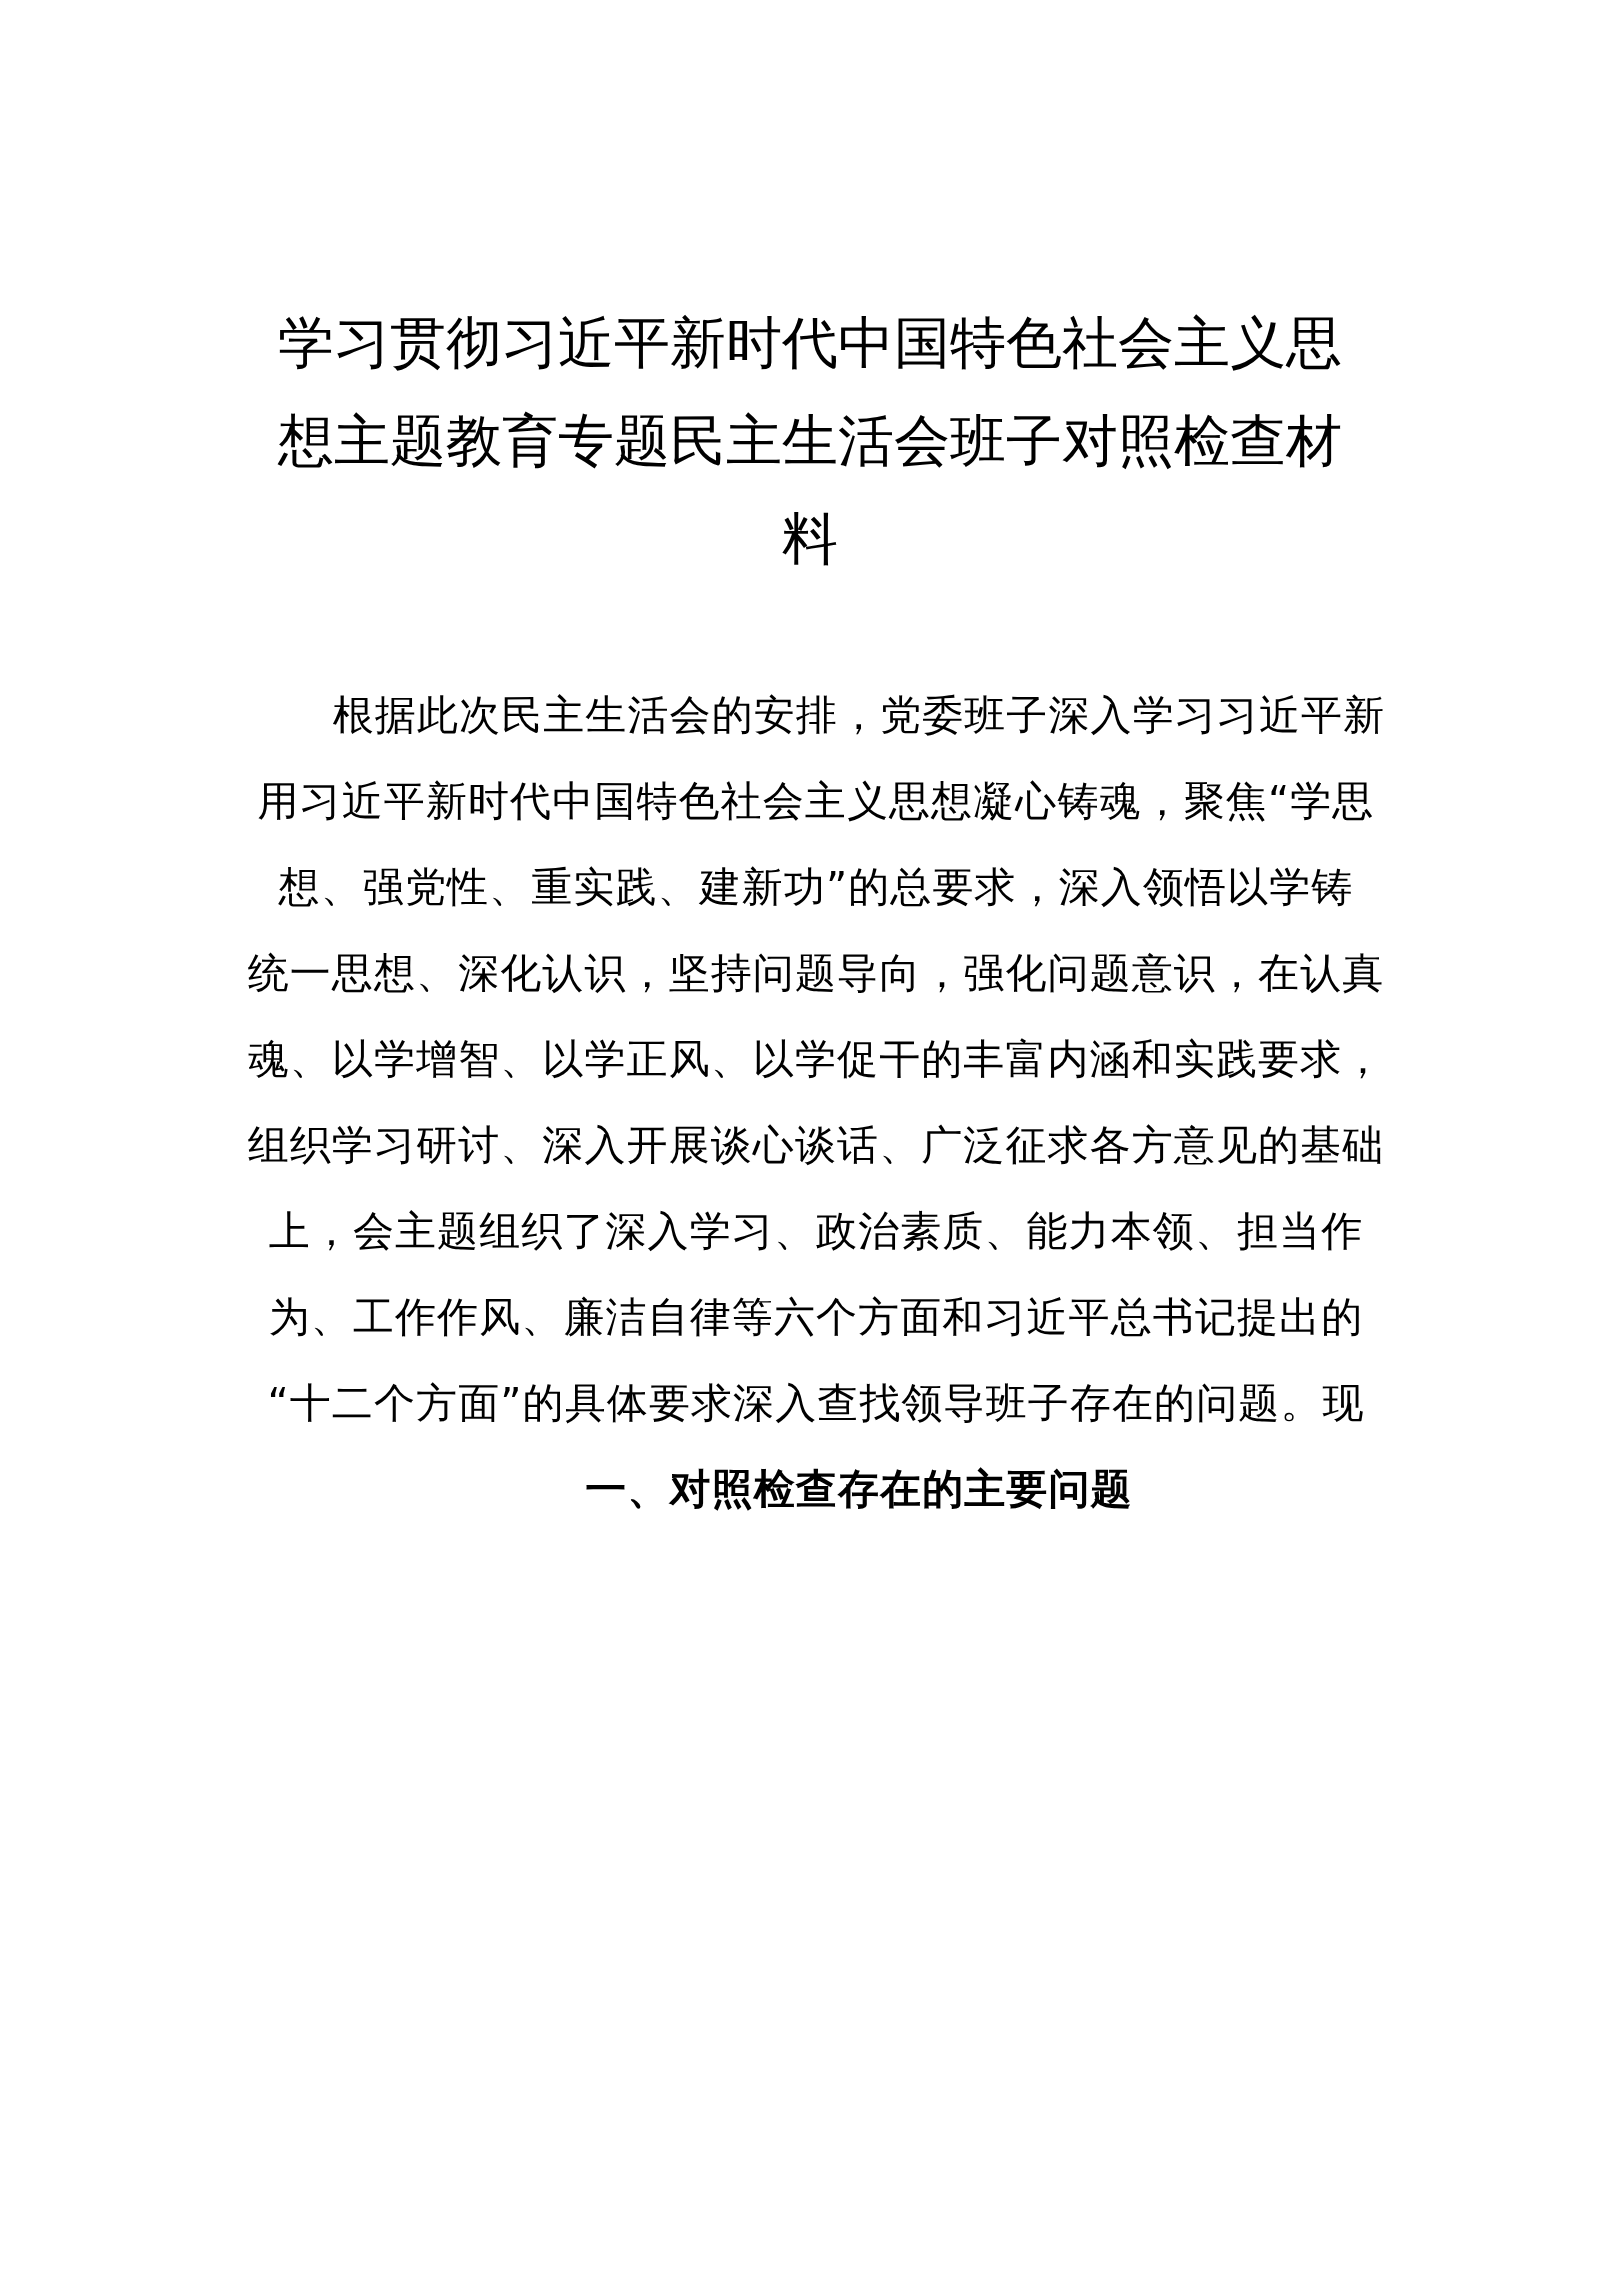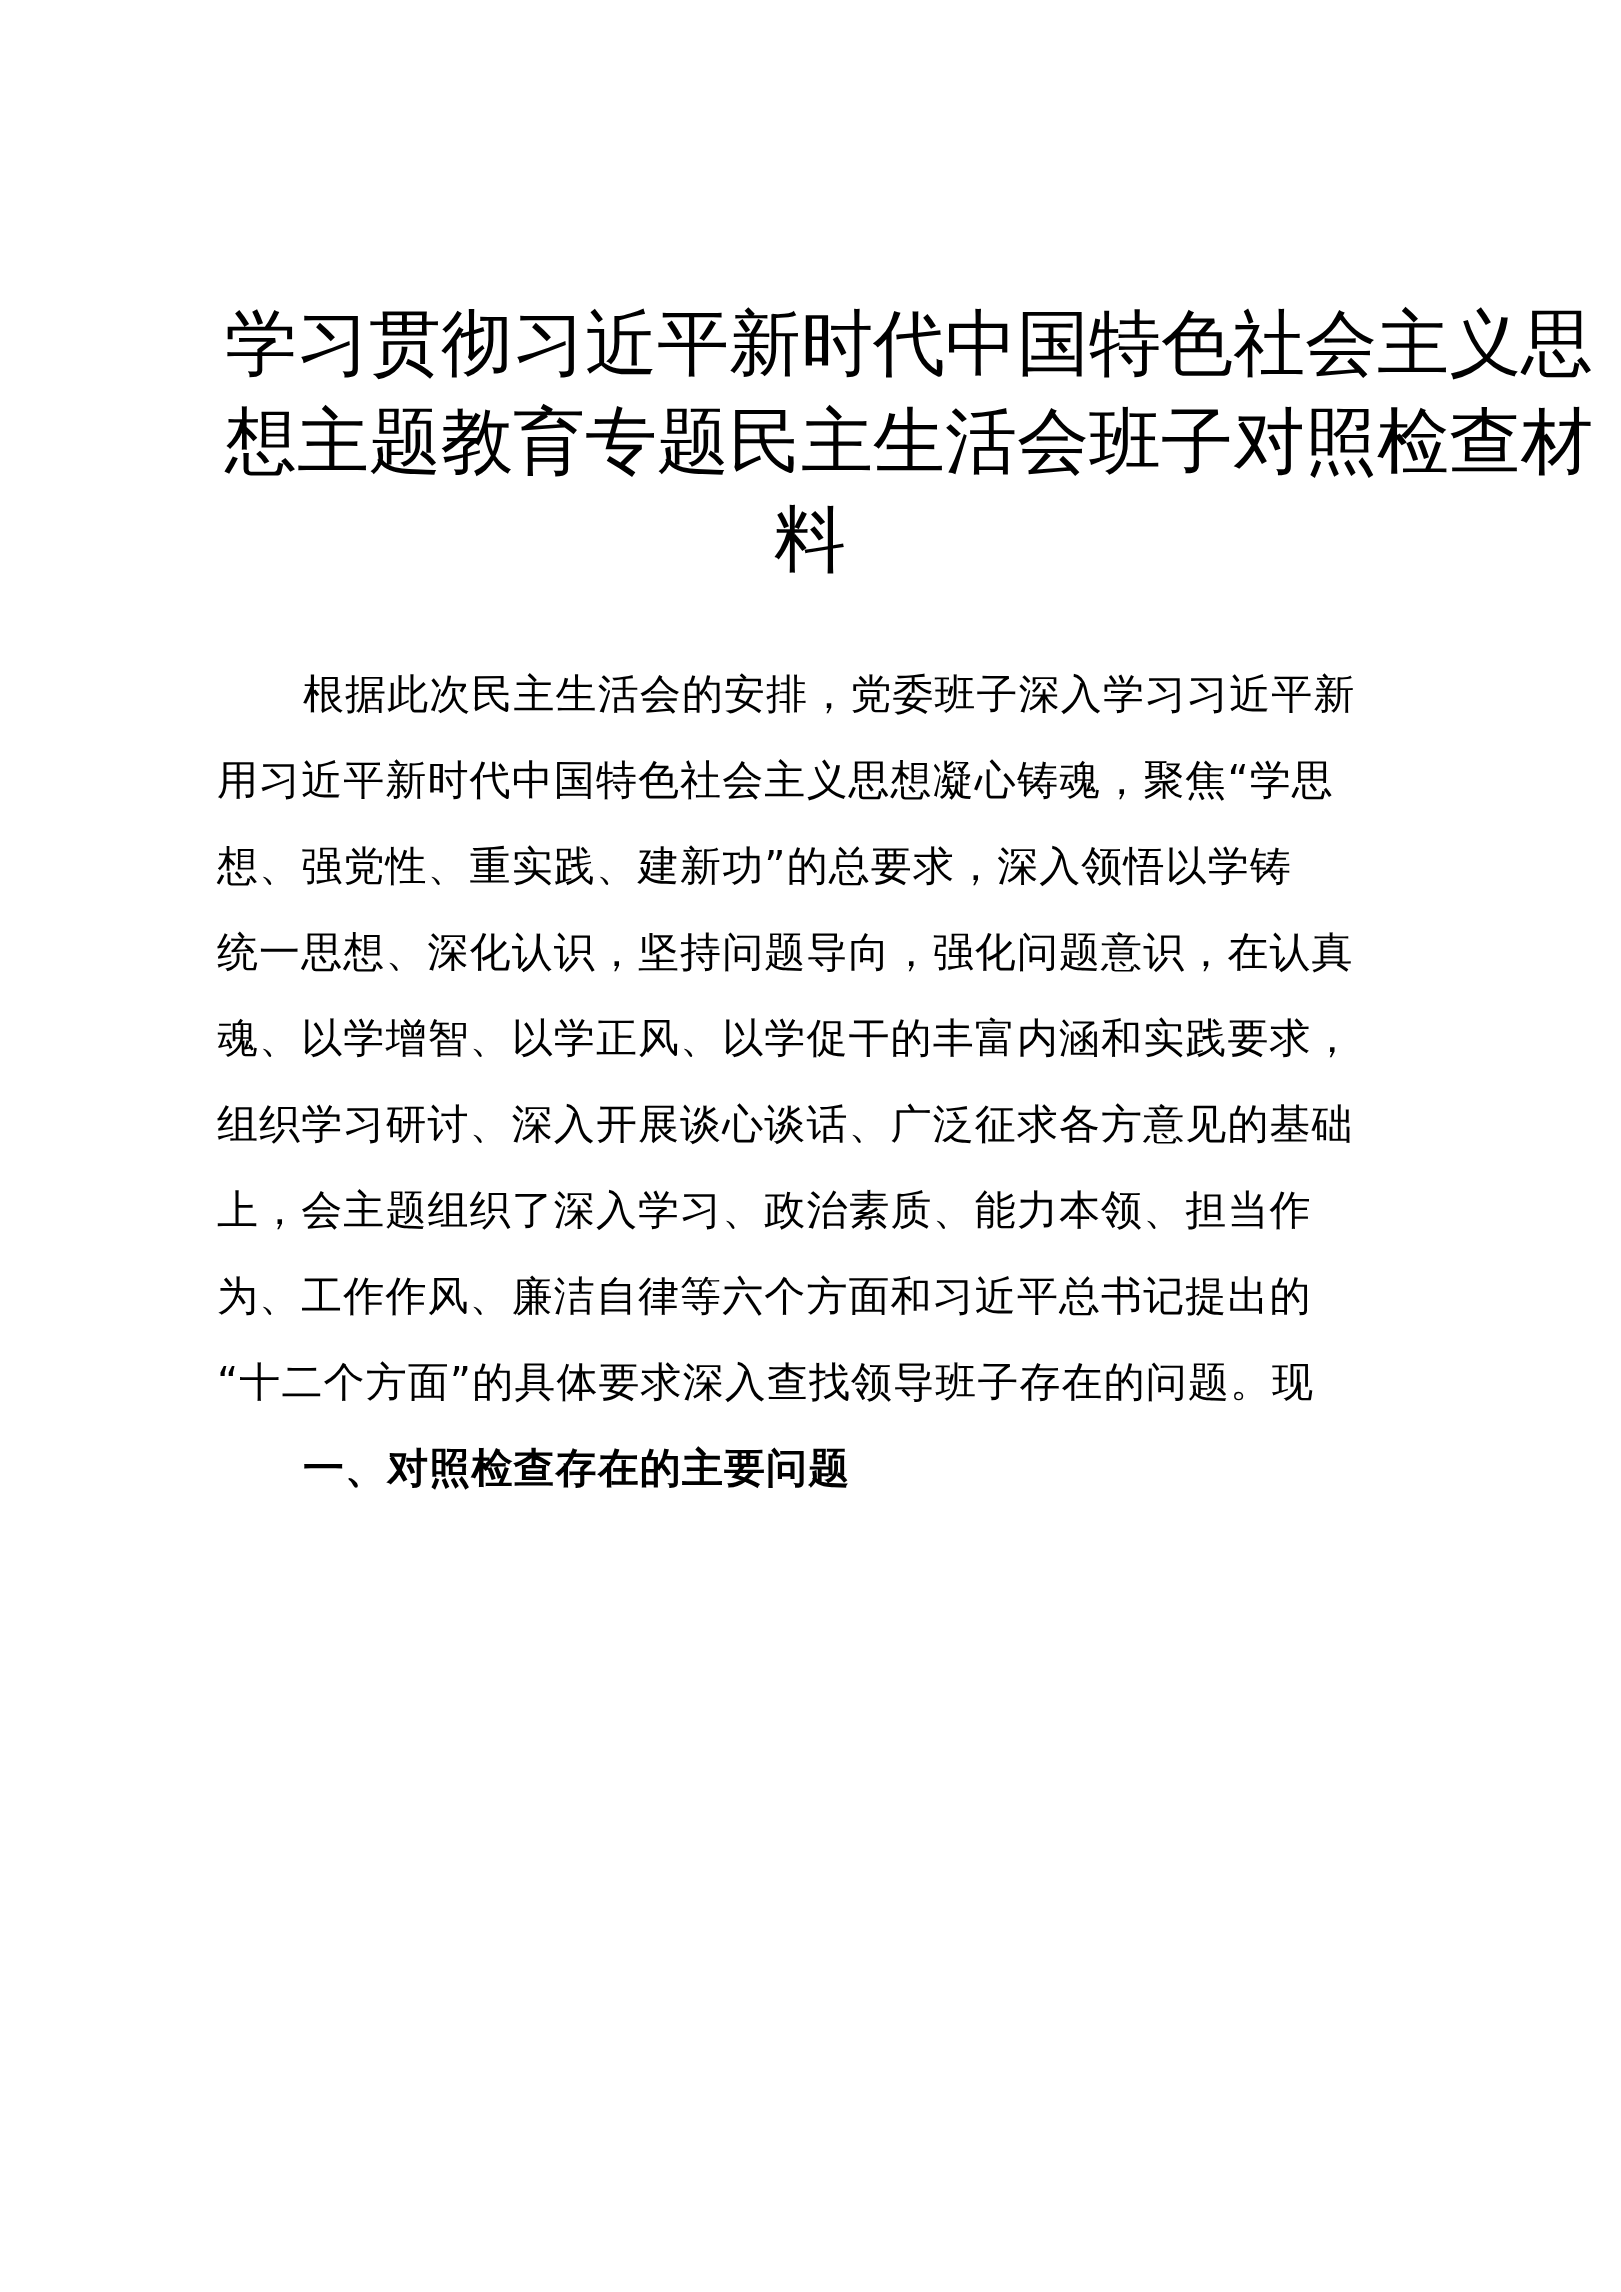--- a/index.html
+++ b/index.html
@@ -1,22 +1,22 @@
 <!DOCTYPE html>
 <html><head>
 <meta charset="utf-8">
 <style>
   html, body { margin: 0; padding: 0; background: #ffffff; }
   body { width: 1621px; height: 2293px; position: relative; overflow: hidden;
          font-family: "DejaVu Sans", "Liberation Sans", sans-serif; color: #000; }
   .page { position: absolute; left: 0; top: 0; width: 1621px; height: 2293px; background: #fff; }
   .title { position: absolute; left: 225px; top: 294px; width: 1170px;
-           text-align: center; font-size: 72px; line-height: 98px; letter-spacing: 0px; }
+           text-align: center; font-size: 56px; line-height: 98px; letter-spacing: 0px; }
   .title-line { display: block; white-space: nowrap; }
-  .body { position: absolute; left: 217px; top: 651px; width: 1198px; }
+  .body { position: absolute; left: 217px; top: 672px; width: 1198px; text-align: center; }
   .line { display: block; white-space: nowrap; font-size: 41px; line-height: 86px;
           height: 86px; letter-spacing: 1.1px; }
   .indent { padding-left: 86px; }
   .heading { font-weight: bold; }
 </style>
 </head>
 <body>
 
 <div class="page">
 

